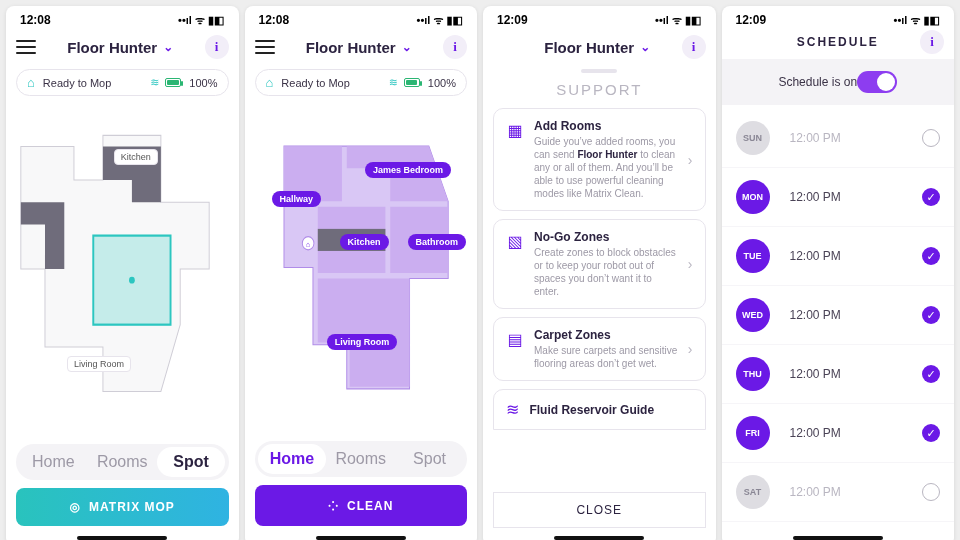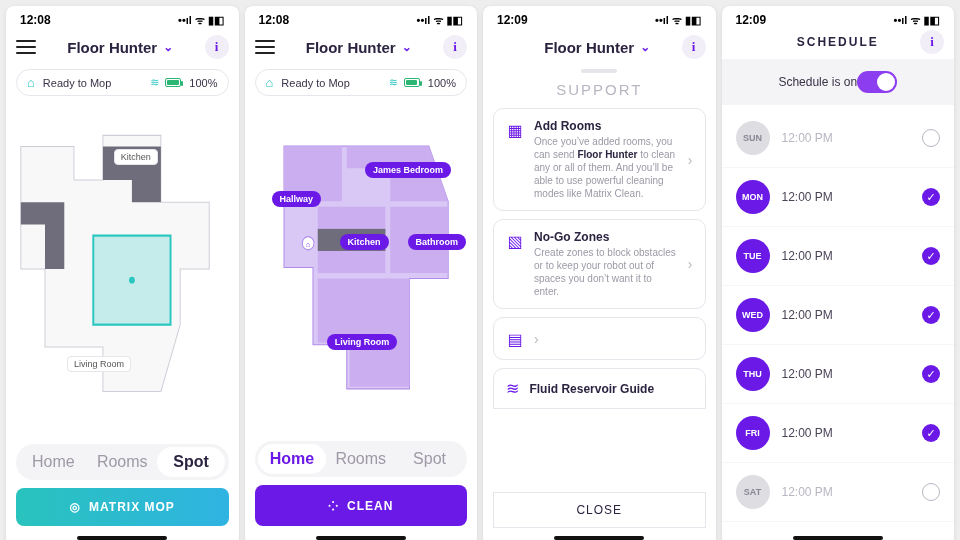--- a/index.html
+++ b/index.html
@@ -60,21 +60,21 @@
   .card .ctxt b{color:#2c2340;font-weight:700;}
   .card .car{color:var(--muted2);font-size:14px;align-self:center;}
   .closebtn{border:1px solid var(--border);border-radius:0;text-align:center;padding:10px 0;font-size:12px;letter-spacing:1px;color:#2c2340;cursor:pointer;margin-top:auto;}
   
   .shdr{display:flex;align-items:center;justify-content:center;padding:8px 10px 6px 10px;position:relative;}
   .shdr .ibtn{position:absolute;right:10px;}
   .shdr .st{font-size:12px;letter-spacing:2px;font-weight:700;color:#2c2340;text-align:center;}
   .togrow{background:var(--panel);margin:4px 0;padding:12px 14px;display:flex;align-items:center;justify-content:center;font-size:12px;color:#3a3246;}
   .toggle{width:40px;height:22px;background:var(--purple2);border-radius:99px;position:relative;cursor:pointer;}
   .toggle::after{content:"";position:absolute;right:2px;top:2px;width:18px;height:18px;background:#fff;border-radius:50%;}
-  .dayrow{display:flex;align-items:center;gap:12px;padding:12px 14px;border-bottom:1px solid #f6f5f8;cursor:pointer;}
+  .dayrow{display:flex;align-items:center;gap:20px;padding:12px 14px;border-bottom:1px solid #f6f5f8;cursor:pointer;}
   .daychip{width:34px;height:34px;border-radius:50%;display:flex;align-items:center;justify-content:center;font-size:9px;font-weight:700;}
   .daychip.on{background:var(--purple);color:#fff;}
   .daychip.off{background:var(--badge-grey);color:#8a8795;}
   .daytime{font-size:12px;color:#4a4356;}
   .daytime.muted{color:var(--muted2);}
   .check{margin-left:auto;width:18px;height:18px;border-radius:50%;display:flex;align-items:center;justify-content:center;font-size:11px;}
   .check.on{background:var(--purple);color:#fff;}
   .check.off{border:1.5px solid var(--muted2);}
   .daylist{flex:1;overflow:hidden;}
   .halfcard{border:1px solid var(--border);border-top-left-radius:10px;border-top-right-radius:10px;padding:10px 12px;display:flex;gap:10px;align-items:center;margin-bottom:-2px;}
@@ -209,36 +209,40 @@
     <div class="ibtn">i</div>
   </div>
   <div class="sheet">
     <div class="grab"></div>
     <div class="shtitle">SUPPORT</div>
 
     <div class="card">
       <div class="cic">▦</div>
       <div class="cbody">
         <div class="ctitle">Add Rooms</div>
-        <div class="ctxt"><span>Once you’ve added rooms, you can send </span><b>Floor Hunter</b><span> to clean any or all of them. And you’ll be able to use powerful cleaning modes like Matrix Clean.</span></div>
+        <div class="ctxt"><span>Guide you’ve added rooms, you can send </span><b>Floor Hunter</b><span> to clean any or all of them. And you’ll be able to use powerful cleaning modes like Matrix Clean.</span></div>
       </div>
       <div class="car">›</div>
     </div>
 
     <div class="card">
       <div class="cic">▧</div>
       <div class="cbody">
         <div class="ctitle">No-Go Zones</div>
         <div class="ctxt">Create zones to block obstacles or to keep your robot out of spaces you don’t want it to enter.</div>
       </div>
       <div class="car">›</div>
     </div>
 
     <div class="card">
       <div class="cic">▤</div>
+      <div class="cbody">
+        <div class="ctitle">Carpet Zones</div>
+        <div class="ctxt">Make sure carpets and sensitive flooring areas don’t get wet.</div>
+      </div>
       <div class="car">›</div>
     </div>
 
     <div class="halfcard">
       <div class="cic" style="color:var(--purple)">≋</div>
       <div class="ctitle" style="font-size:12px;font-weight:700;color:#2c2340;">Fluid Reservoir Guide</div>
     </div>
 
     <div class="closebtn">CLOSE</div>
   </div>

